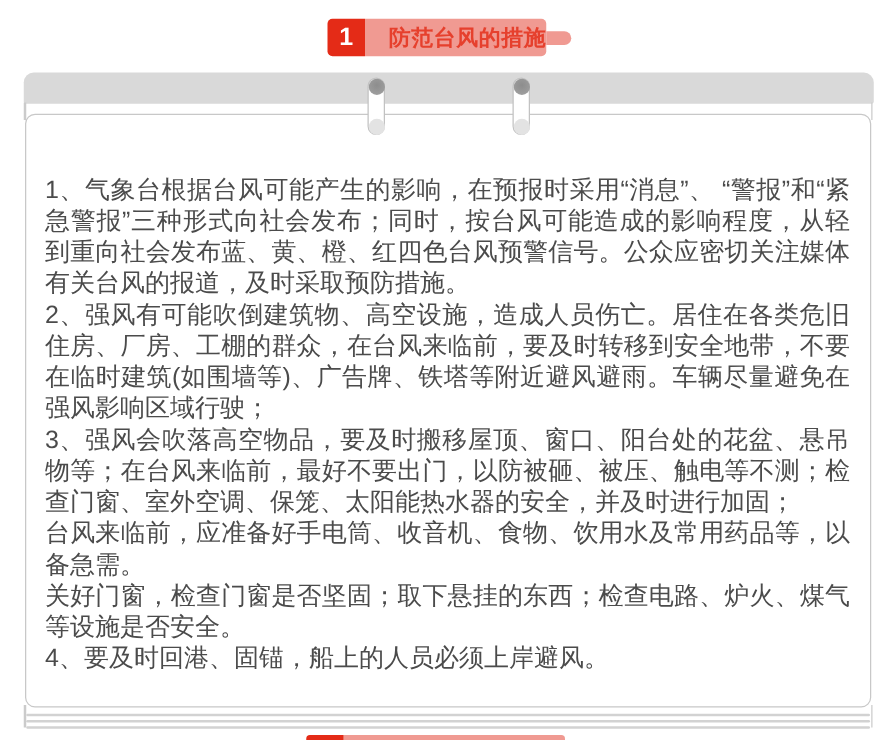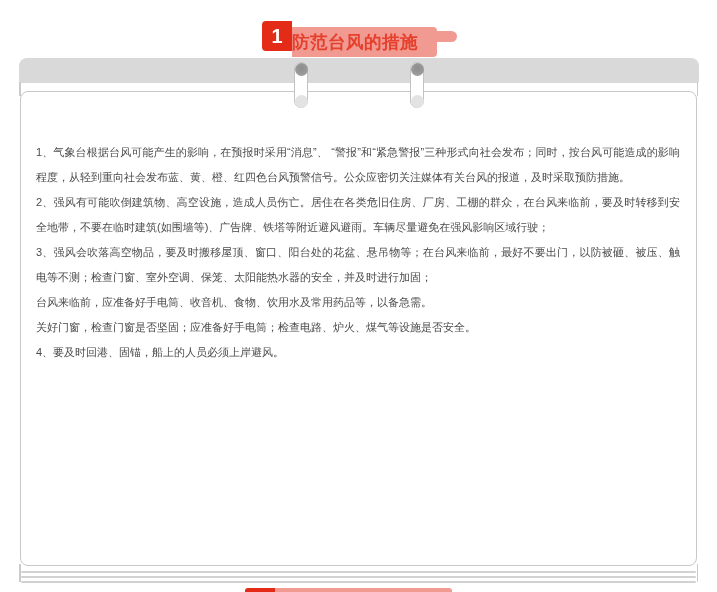--- a/index.html
+++ b/index.html
@@ -24,22 +24,22 @@
   
   .section-badge { position: absolute; left: 262px; top: 15px; display: flex; align-items: center; }
   .badge-num {
     width: 30px; height: 30px; background: var(--accent-red);
     border-radius: 4px 0 0 4px; color: #fff; font-weight: bold;
     font-size: 20px; line-height: 30px; text-align: center;
   }
   .badge-title {
     width: 145px; height: 30px; background: var(--badge-pink);
     border-radius: 0 4px 4px 0; color: var(--title-red); font-weight: bold;
-    font-size: 17.5px; line-height: 31px; text-align: left;
-    letter-spacing: 0.5px; white-space: nowrap; margin-top: 12px;
+    font-size: 17.5px; line-height: 31px; text-align: right;
+    letter-spacing: 0.5px; white-space: nowrap;
   }
   .badge-tab {
     width: 20px; height: 11px; background: var(--badge-pink);
     border-radius: 0 6px 6px 0;
   }
 
   
   .band {
     position: absolute; left: 19px; top: 58px; width: 680px; height: 25px;
     background: var(--binder-gray); border-radius: 8px 8px 2px 2px;
@@ -52,21 +52,21 @@
   .stub-bl { left: 19px;  top: 564px; height: 18px; }
   .stub-br { left: 696.5px; top: 564px; height: 18px; }
 
   .page {
     position: absolute; left: 20px; top: 91px; width: 677px; height: 475px;
     background: #fff; border: 1px solid var(--border-gray); border-radius: 8px;
     z-index: 2;
   }
   .content {
     padding: 48px 16px 0 15px;
-    font-size: 11px; line-height: 25px; color: var(--body-text);
+    font-size: 20px; line-height: 25px; color: var(--body-text);
     text-align: justify;
   }
   .content p { margin: 0; }
 
   
   .ring { position: absolute; top: 62px; width: 14px; height: 46px; z-index: 3; }
   .ring-left  { left: 294px; }
   .ring-right { left: 410px; }
   .ring-body {
     position: absolute; inset: 0; background: #fff;
@@ -116,21 +116,21 @@
   <div class="sheet-line sheet-1"></div>
   <div class="sheet-line sheet-2"></div>
   <div class="sheet-line sheet-3"></div>
 
   <div class="page">
     <div class="content">
         <p>1、气象台根据台风可能产生的影响，在预报时采用“消息”、 “警报”和“紧急警报”三种形式向社会发布；同时，按台风可能造成的影响程度，从轻到重向社会发布蓝、黄、橙、红四色台风预警信号。公众应密切关注媒体有关台风的报道，及时采取预防措施。</p>
         <p>2、强风有可能吹倒建筑物、高空设施，造成人员伤亡。居住在各类危旧住房、厂房、工棚的群众，在台风来临前，要及时转移到安全地带，不要在临时建筑(如围墙等)、广告牌、铁塔等附近避风避雨。车辆尽量避免在强风影响区域行驶；</p>
         <p>3、强风会吹落高空物品，要及时搬移屋顶、窗口、阳台处的花盆、悬吊物等；在台风来临前，最好不要出门，以防被砸、被压、触电等不测；检查门窗、室外空调、保笼、太阳能热水器的安全，并及时进行加固；</p>
         <p>台风来临前，应准备好手电筒、收音机、食物、饮用水及常用药品等，以备急需。</p>
-        <p>关好门窗，检查门窗是否坚固；应准备好手电筒；检查电路、炉火、煤气等设施是否安全。</p>
+        <p>关好门窗，检查门窗是否坚固；取下悬挂的东西；检查电路、炉火、煤气等设施是否安全。</p>
         <p>4、要及时回港、固锚，船上的人员必须上岸避风。</p>
       </div>
   </div>
 
   <div class="ring ring-left">
     <div class="ring-body"></div>
     <div class="ring-cap-top"></div>
     <div class="ring-cap-bottom"></div>
   </div>
   <div class="ring ring-right">

